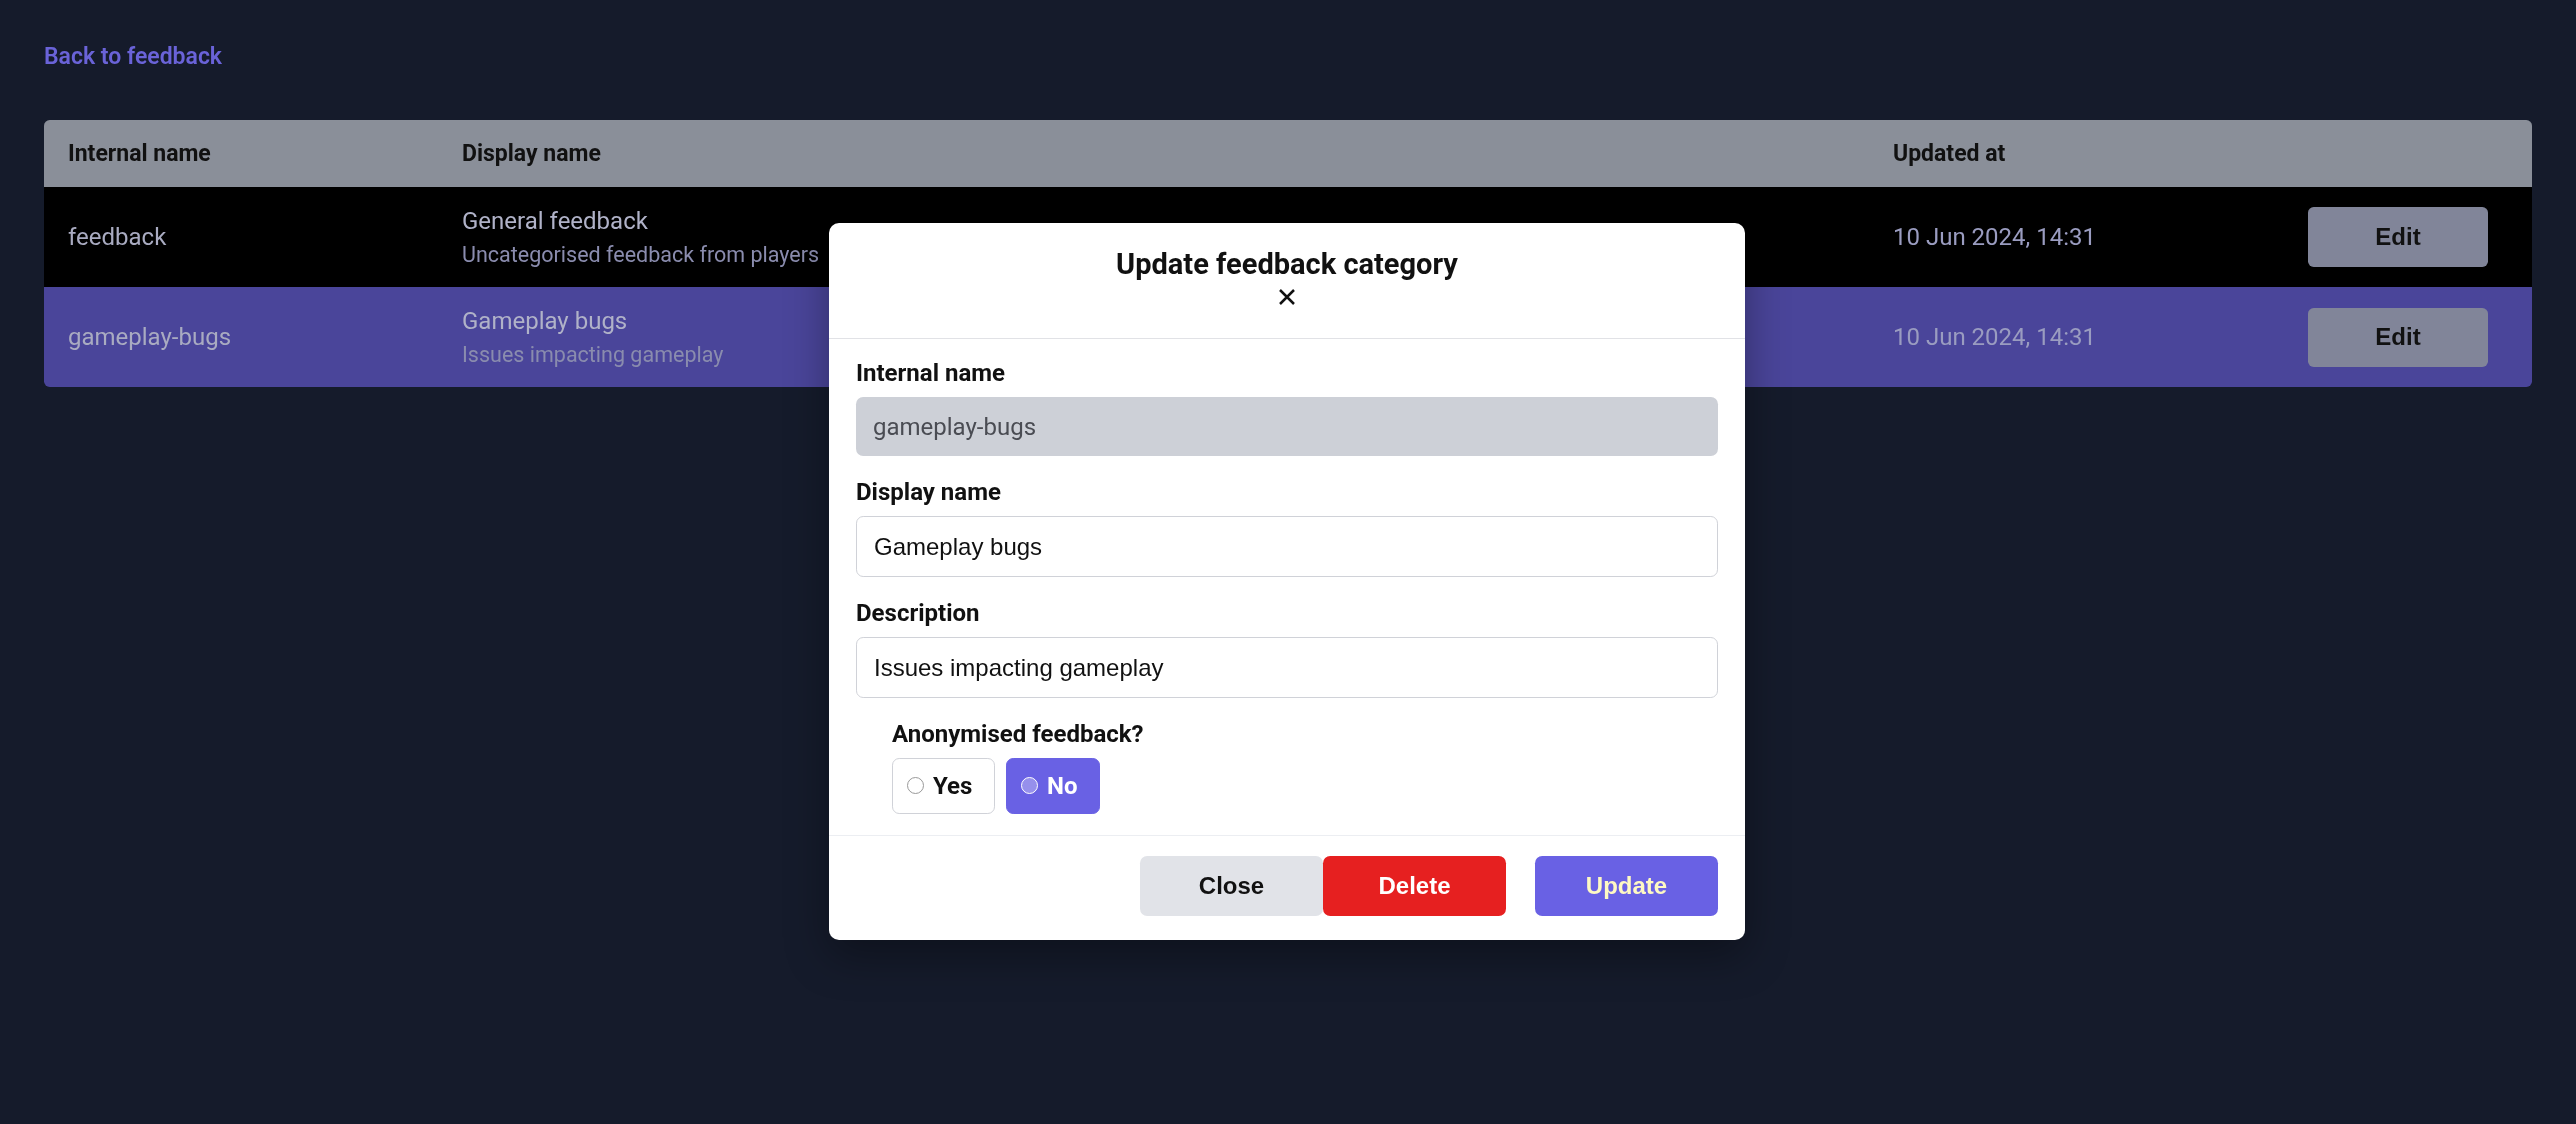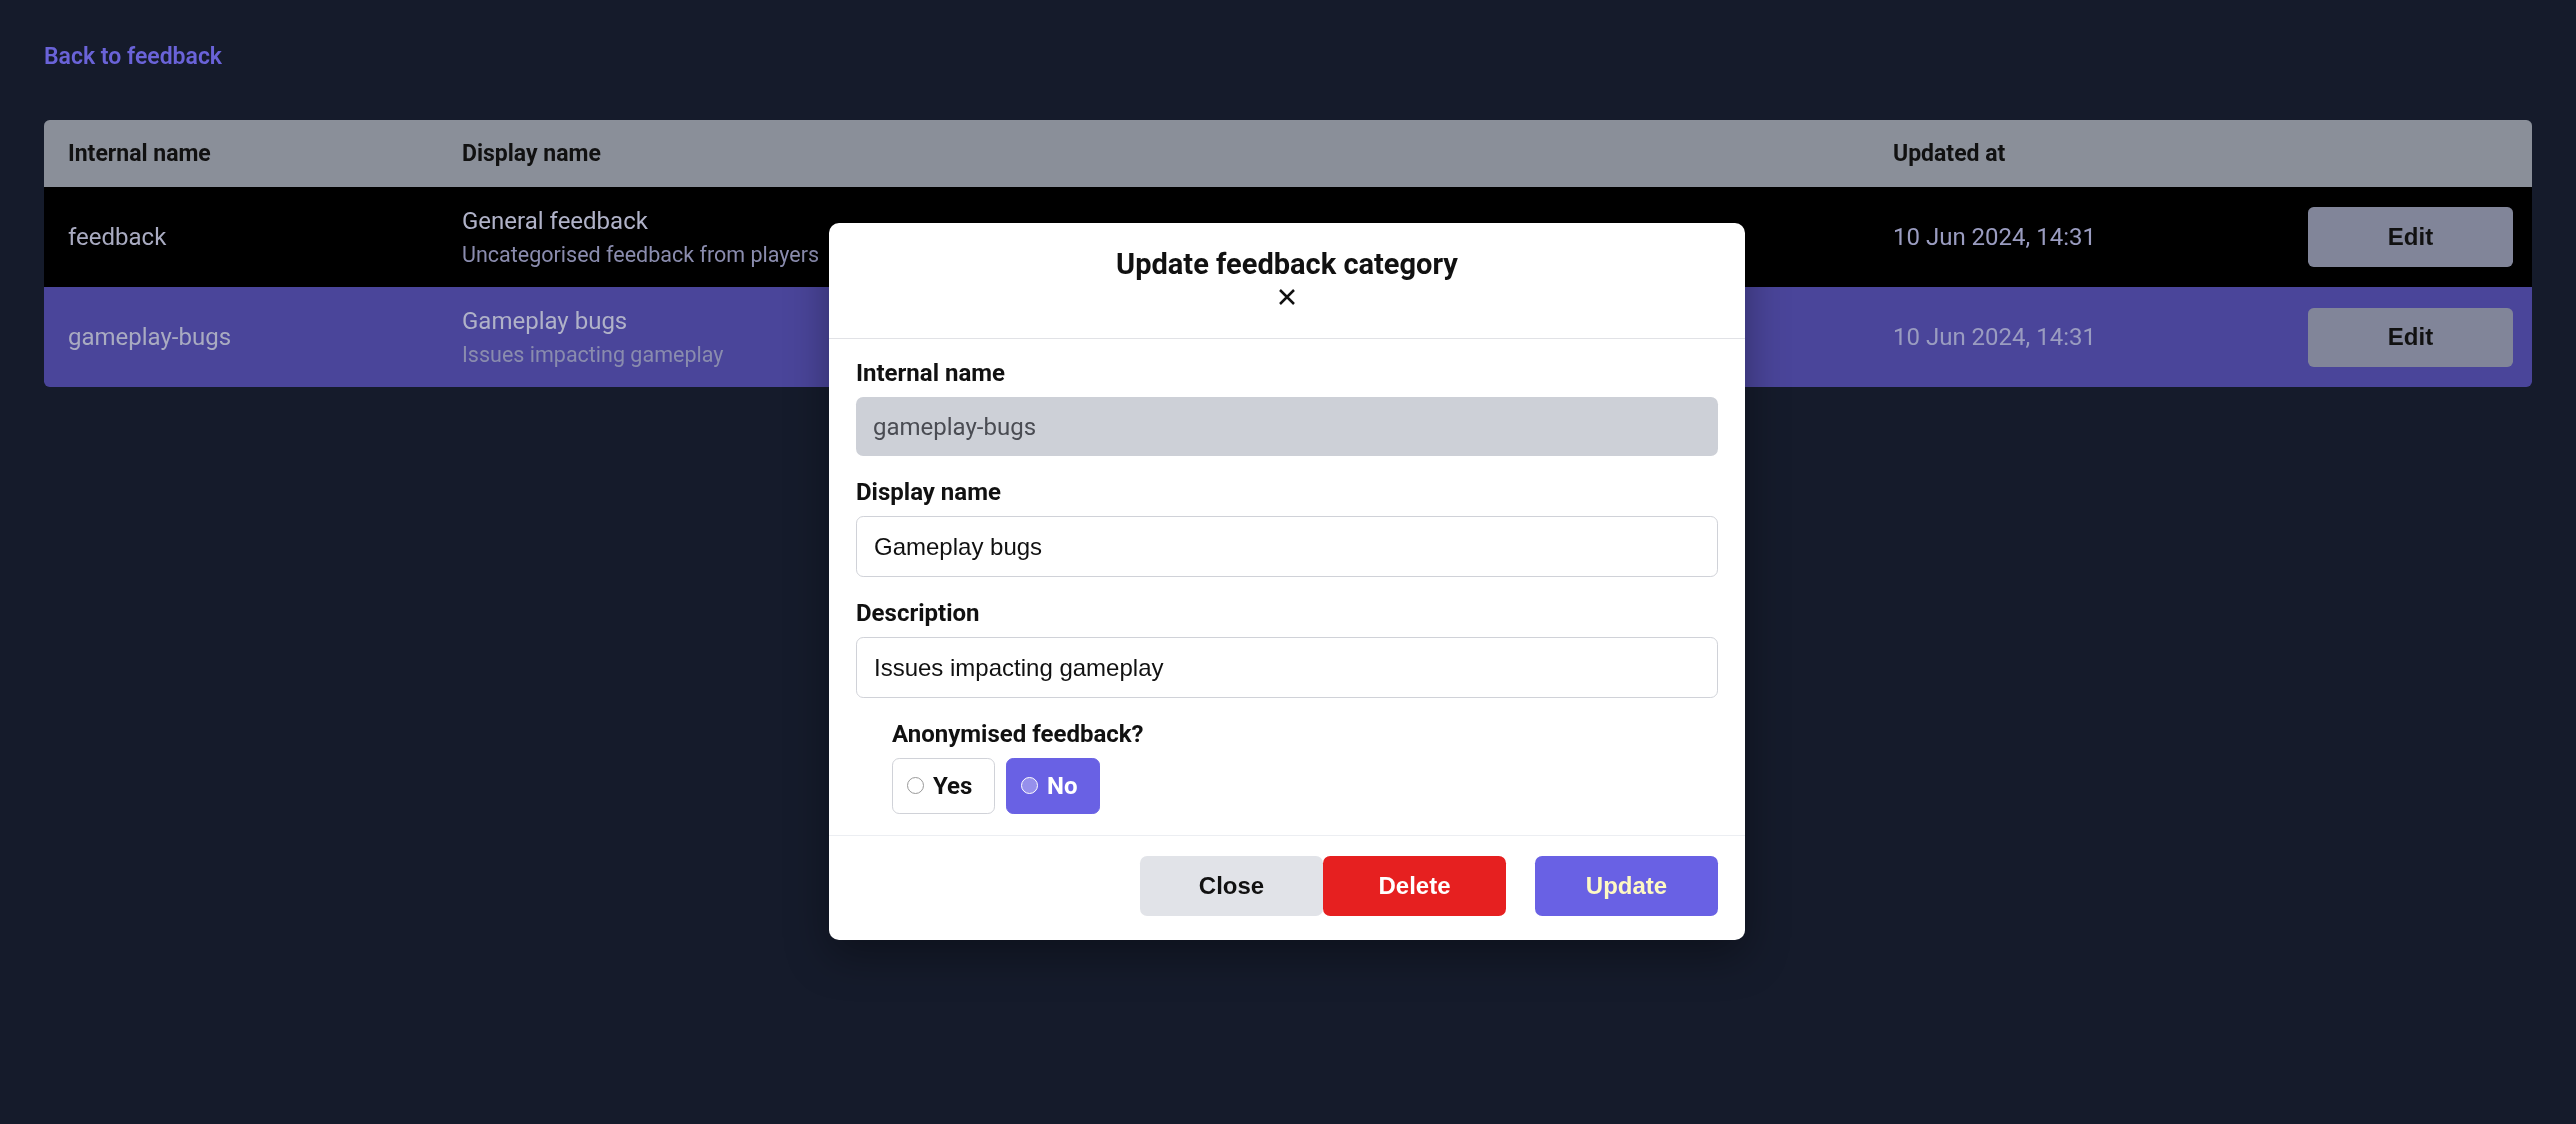--- a/index.html
+++ b/index.html
@@ -102,21 +102,21 @@
       font-size: 24px;
     }
     .edit-button {
       background-color: #818599;
       color: #111;
       font-size: 24px;
       font-weight: 700;
       border: none;
       border-radius: 5.7px;
       padding: 15.7px 0;
-      width: 205px;
+      width: 180px;
       cursor: pointer;
     }
     
     .overlay {
       position: fixed;
       top: 0; left: 0; right: 0; bottom: 0;
       background: rgba(0,0,0,0);
       pointer-events: none;
     }
     

